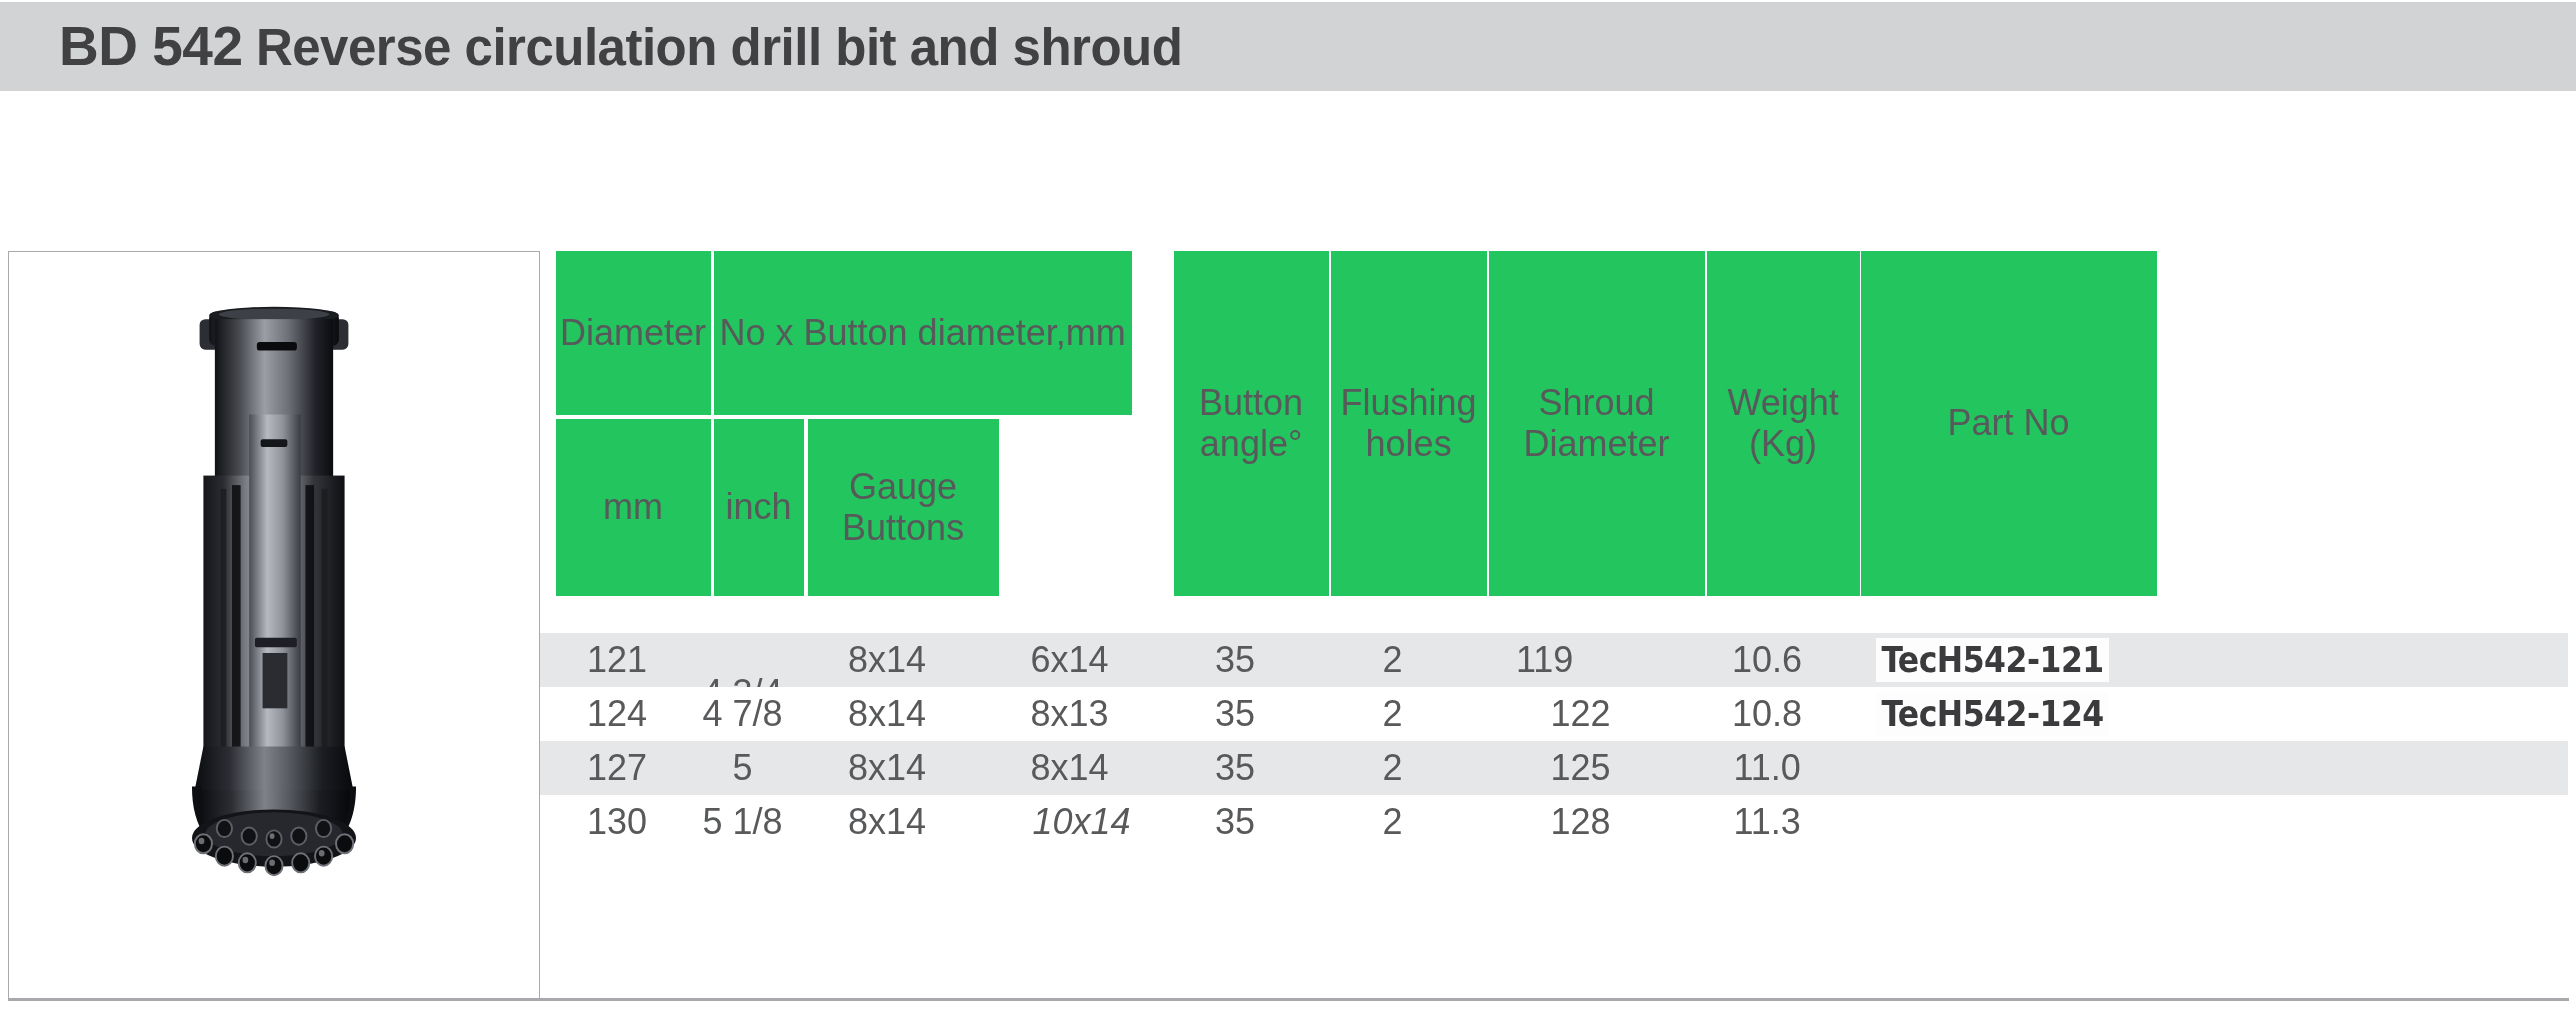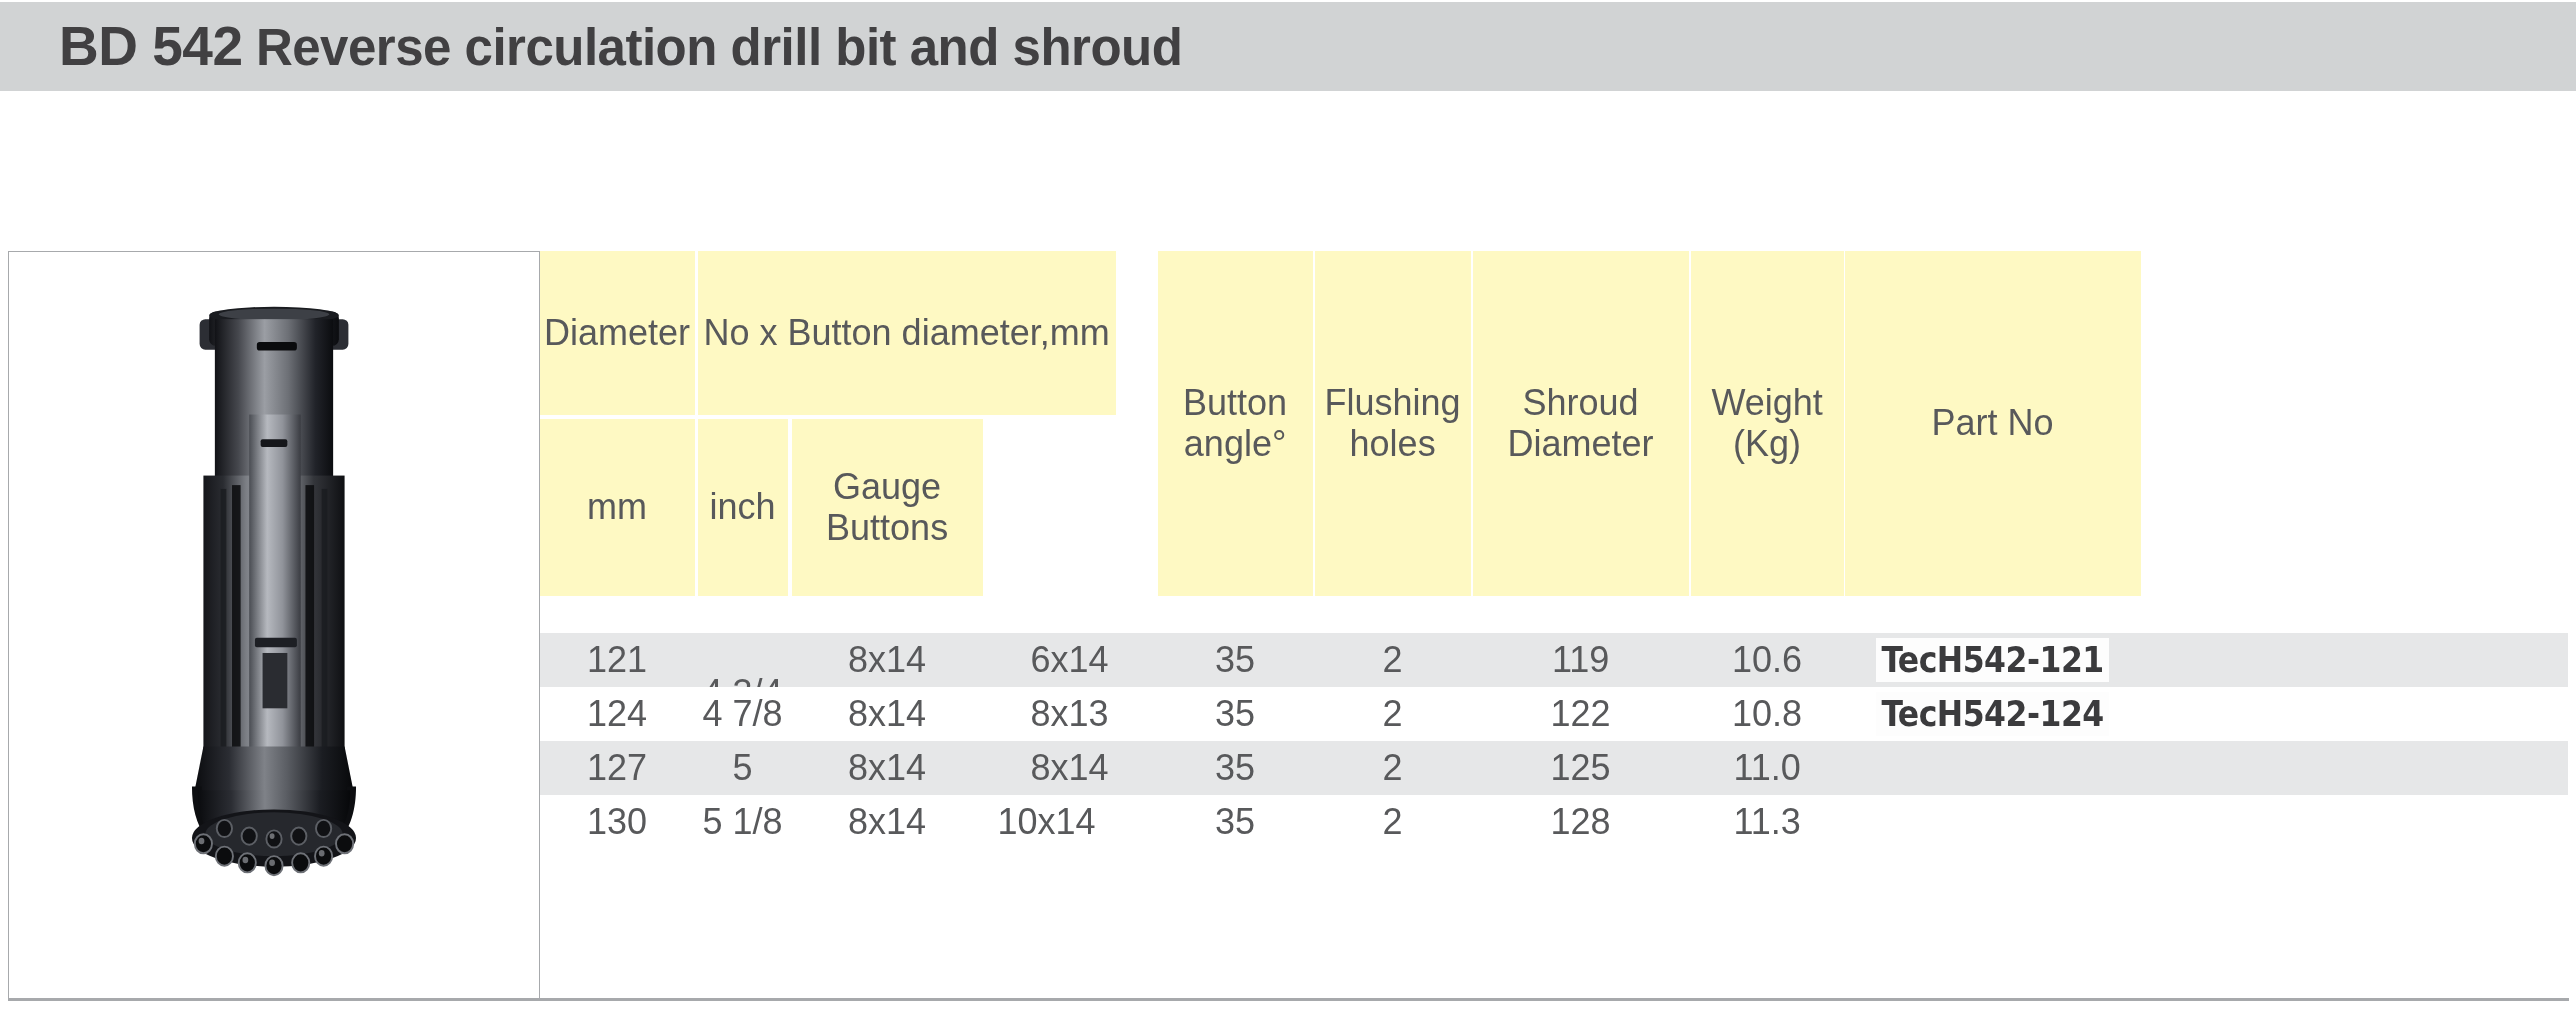--- a/index.html
+++ b/index.html
@@ -81,29 +81,30 @@
 
   .hdr {
     position: absolute;
     left: 0;
     top: 0;
     width: 2028px;
     height: 345px;
   }
   .hcell {
     position: absolute;
-    background: #fef9c3;
+    background: #22c55e;
     color: #58595b;
     font-size: 36px;
     display: flex;
     align-items: center;
     justify-content: center;
     text-align: center;
     line-height: 1.12;
     box-sizing: border-box;
+    margin-left: 16px;
   }
   .hcell.two-line { flex-direction: column; }
 
   .rows {
     position: absolute;
     left: 0;
     top: 382px;
     width: 2028px;
   }
   .drow {
@@ -283,21 +284,21 @@
 
     <div class="rows">
 
       <div class="drow alt">
         <div class="dcell" style="left:0px;   width:155px;">121</div>
         <div class="dcell" style="left:158px; width:90px;margin-top:33px;">4 3/4</div>
         <div class="dcell" style="left:252px; width:191px;">8x14</div>
         <div class="dcell" style="left:445px; width:170px;">6x14</div>
         <div class="dcell" style="left:618px; width:155px;">35</div>
         <div class="dcell" style="left:775px; width:156px;">2</div>
-        <div class="dcell" style="left:933px; width:216px;">119</div>
+        <div class="dcell" style="left:897px; width:216px;">119</div>
         <div class="dcell" style="left:1151px;width:153px;">10.6</div>
         <div class="dcell" style="left:1305px;width:296px;">
           <span class="partno">TecH542-121</span>
         </div>
       </div>
 
       <div class="drow">
         <div class="dcell" style="left:0px;   width:155px;">124</div>
         <div class="dcell" style="left:158px; width:90px;">4 7/8</div>
         <div class="dcell" style="left:252px; width:191px;">8x14</div>
@@ -319,21 +320,21 @@
         <div class="dcell" style="left:618px; width:155px;">35</div>
         <div class="dcell" style="left:775px; width:156px;">2</div>
         <div class="dcell" style="left:933px; width:216px;">125</div>
         <div class="dcell" style="left:1151px;width:153px;">11.0</div>
       </div>
 
       <div class="drow">
         <div class="dcell" style="left:0px;   width:155px;">130</div>
         <div class="dcell" style="left:158px; width:90px;">5 1/8</div>
         <div class="dcell" style="left:252px; width:191px;">8x14</div>
-        <div class="dcell" style="left:422px; width:170px;">10x14</div>
+        <div class="dcell" style="left:457px; width:170px;font-style:italic;">10x14</div>
         <div class="dcell" style="left:618px; width:155px;">35</div>
         <div class="dcell" style="left:775px; width:156px;">2</div>
         <div class="dcell" style="left:933px; width:216px;">128</div>
         <div class="dcell" style="left:1151px;width:153px;">11.3</div>
       </div>
 
     </div>
   </div>
 
   <div class="bottom-rule"></div>

